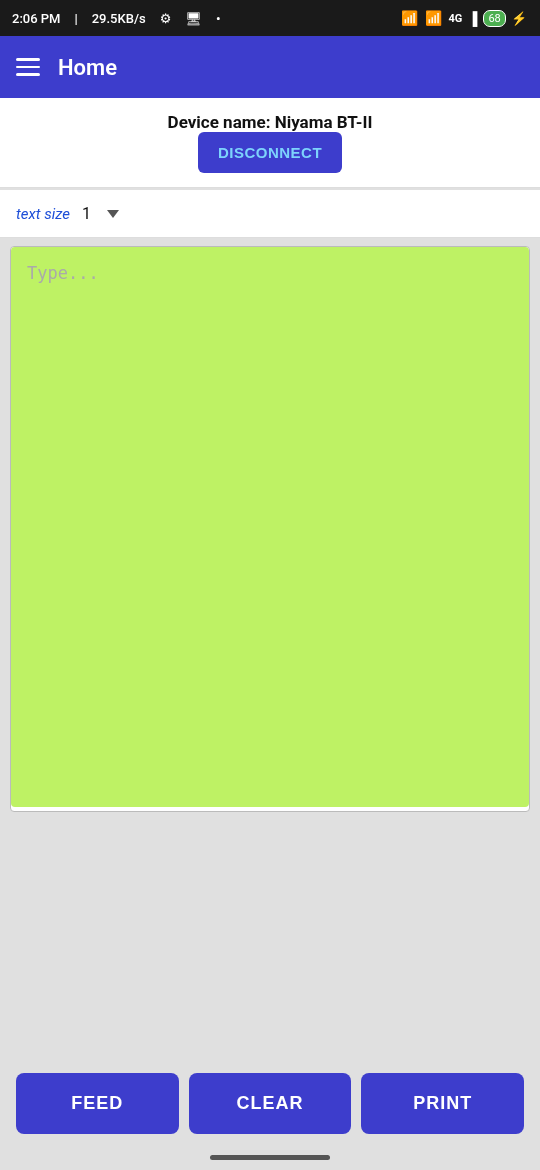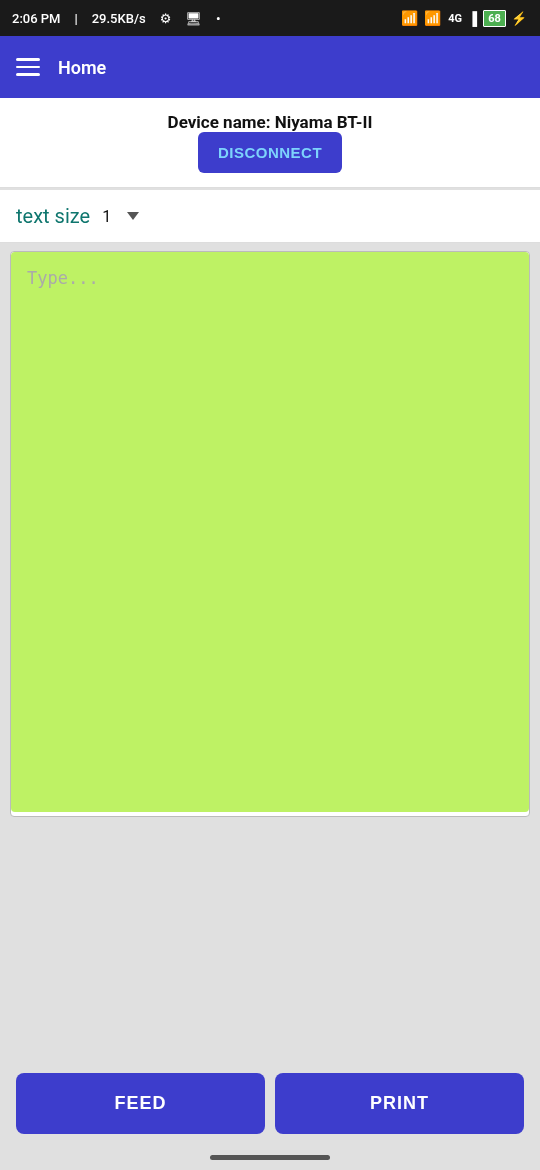--- a/index.html
+++ b/index.html
@@ -35,23 +35,23 @@
       display: flex;
       align-items: center;
       gap: 6px;
     }
     .battery-icon {
       display: inline-flex;
       align-items: center;
       background: #4caf50;
       color: white;
       font-size: 11px;
-      font-weight: bold;
+      font-weight: normal;
       padding: 1px 4px;
-      border-radius: 1px;
+      border-radius: 7px;
       border: 1.5px solid white;
     }
 
     
     .nav-bar {
       width: 100%;
       height: 62px;
       background: #3d3dcc;
       display: flex;
       align-items: center;
@@ -66,21 +66,21 @@
     }
     .hamburger-icon span {
       display: block;
       width: 24px;
       height: 2.5px;
       background: white;
       border-radius: 2px;
     }
     .nav-title {
       color: white;
-      font-size: 18px;
+      font-size: 22px;
       font-weight: 600;
     }
 
     
     .device-row {
       background: white;
       display: flex;
       align-items: center;
       justify-content: space-between;
       padding: 14px 16px;
@@ -111,22 +111,23 @@
     .text-size-row {
       background: white;
       display: flex;
       align-items: center;
       padding: 14px 16px;
       border-bottom: 1px solid #ddd;
       margin-bottom: 2px;
       gap: 12px;
     }
     .text-size-label {
-      font-size: 20px;
-      color: #0f766e;
+      font-size: 15px;
+      color: #1d4ed8;
+      font-style: italic;
     }
     .text-size-value {
       font-size: 16px;
       color: #111;
     }
     .dropdown-arrow {
       width: 0;
       height: 0;
       border-left: 6px solid transparent;
       border-right: 6px solid transparent;
@@ -251,16 +252,17 @@
   <span class="text-size-value">1</span>
   <div class="dropdown-arrow"></div>
 </div>
 
 <div class="textarea-container">
   <textarea class="text-input" placeholder="Type..." style=""></textarea>
 </div>
 
 <div class="bottom-buttons">
   <button class="bottom-btn">FEED</button>
+  <button class="bottom-btn">CLEAR</button>
   <button class="bottom-btn">PRINT</button>
 </div>
 
 <div class="bottom-indicator"></div>
 
 </body></html>

